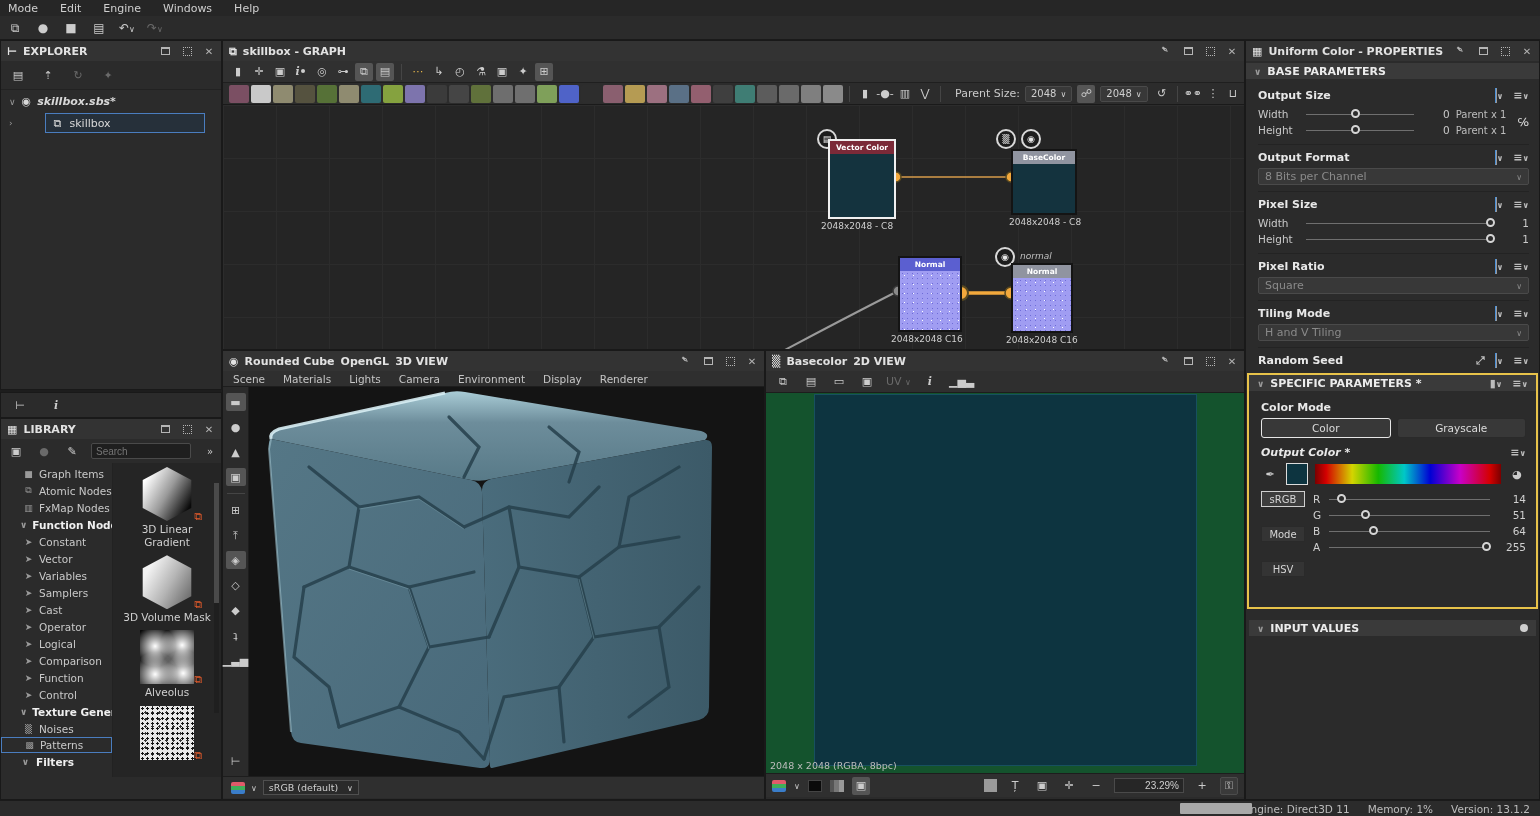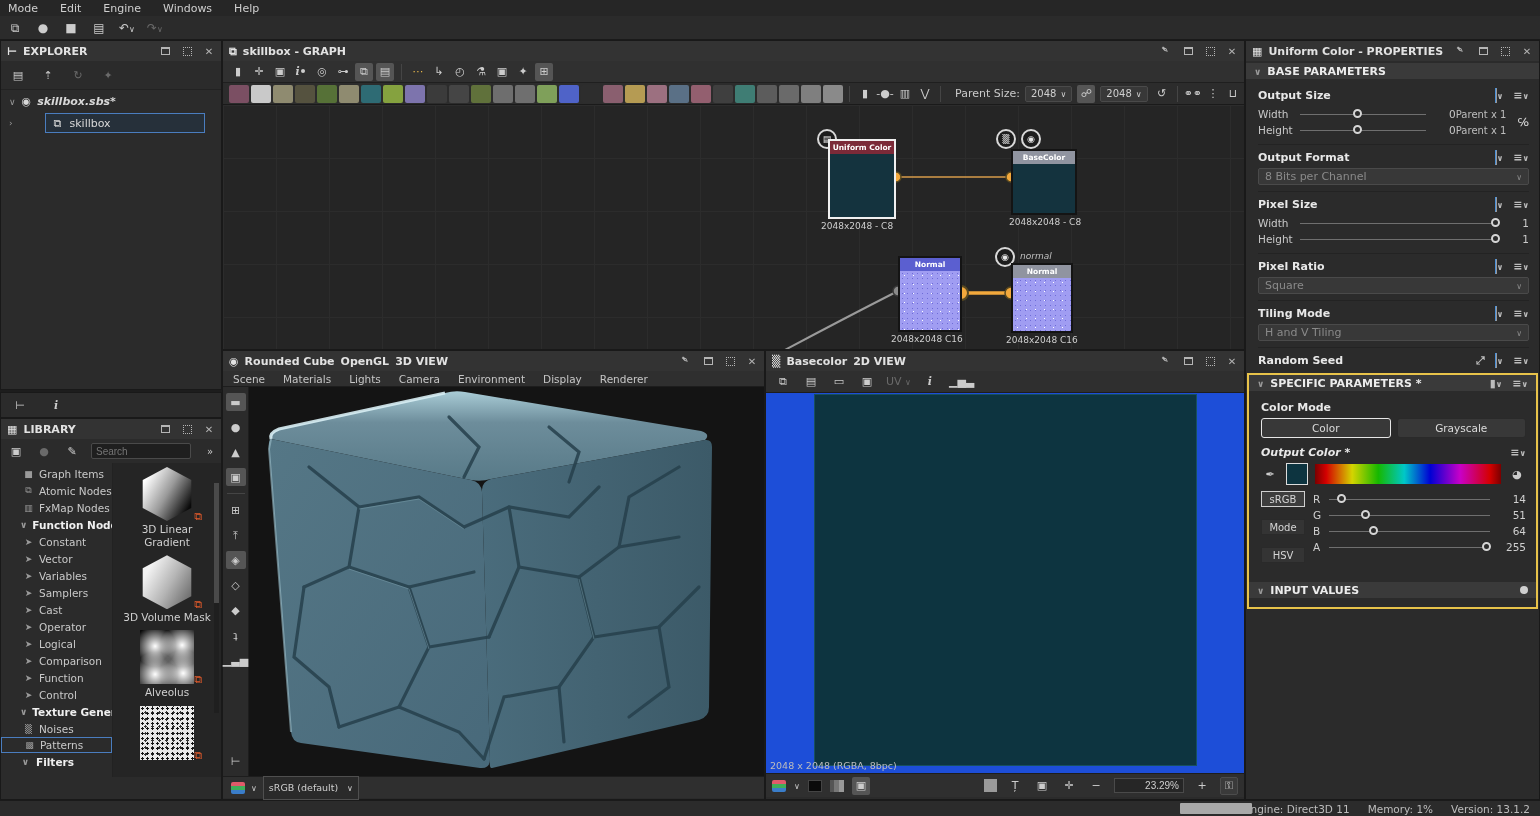--- a/index.html
+++ b/index.html
@@ -111,58 +111,58 @@
   
   #v3d { left:222px; top:350px; width:543px; height:450px; }
   #v3d-menu { height:16px; background:#2f2f2f; border-bottom:1px solid #1d1d1d; display:flex; gap:18px;
               align-items:center; padding-left:10px; color:#c6c6c6; font-size:10.5px; }
   #v3d-body { position:relative; display:flex; height:389px; }
   #v3d-tools { width:26px; background:#2b2b2b; border-right:1px solid #1d1d1d; display:flex; flex-direction:column;
                align-items:center; gap:7px; padding-top:6px; color:#c2c2c2; }
   #v3d-tools .icbtn { width:20px; }
   #v3d-view { position:relative; flex:1; background:#141414; overflow:hidden; }
   #v3d-bottom { height:22px; background:#2f2f2f; border-top:1px solid #1d1d1d; display:flex; align-items:center; gap:6px; padding-left:8px; }
-  #cspace { width:96px; height:24px; background:#2a2a2a; border:1px solid #4f4f4f; display:flex;
+  #cspace { width:96px; height:15px; background:#2a2a2a; border:1px solid #4f4f4f; display:flex;
             align-items:center; justify-content:space-between; padding:0 5px; font-size:9.5px; color:#cfcfcf; }
 
   
   #v2d { left:765px; top:350px; width:480px; height:450px; }
   #v2d-tools { height:22px; background:#2f2f2f; border-bottom:1px solid #1d1d1d; display:flex; align-items:center; gap:10px; padding-left:8px; }
-  #v2d-view { position:relative; height:380px; background:#1d4ed8; }
+  #v2d-view { position:relative; height:380px; background:#14532d; }
   #basecolor-img { position:absolute; left:48px; top:1px; width:383px; height:372px; background:#0d3440; border:1px solid #17505f; }
   #v2d-info { position:absolute; left:4px; bottom:2px; color:#bdbdbd; font-size:9.5px; }
   #v2d-bottom { height:24px; background:#2f2f2f; border-top:1px solid #1d1d1d; display:flex; align-items:center; gap:8px; padding:0 6px; }
   #zoomfield { width:70px; height:15px; background:#262626; border:1px solid #4a4a4a; color:#cfcfcf;
                font-size:10px; text-align:right; padding-right:4px; }
   .layersic { width:14px; height:12px;
      background:linear-gradient(#e05a6a 0 4px, #3fae5a 4px 8px, #3a7dc9 8px 12px); border-radius:2px; }
 
   
   #props { left:1245px; top:40px; width:295px; height:760px; }
   .secbar { height:16px; background:#3a3a3a; display:flex; align-items:center; gap:6px; padding:0 8px;
             font-weight:bold; color:#ececec; font-size:11px; margin-top:2px; }
   .pcontent { padding:4px 10px 0 12px; }
   .plabel { font-weight:bold; color:#e8e8e8; margin:6px 0 4px 0; display:flex; align-items:center; }
-  .prow { display:flex; align-items:center; height:16px; gap:0; color:#c9c9c9; }
+  .prow { display:flex; align-items:center; height:16px; gap:6px; color:#c9c9c9; }
   .prow .nm { width:42px; font-size:10.5px; }
   .track { position:relative; flex:1; height:1px; background:#6f6f6f; margin-right:4px; }
   .knob { position:absolute; top:-5px; width:9px; height:9px; border:2px solid #d5d5d5; border-radius:50%; background:#2b2b2b; }
   .pval { width:26px; text-align:right; font-size:10.5px; }
   .psuffix { width:58px; font-size:10px; color:#bdbdbd; }
   .ricons { margin-left:auto; display:flex; gap:10px; align-items:center; color:#bdbdbd; }
   .nodeic { width:8px; height:8px; border:1px solid #9a9a9a; border-top-color:#4a90d9; border-left-color:#4a90d9; }
   .listic::before { content:"\2261"; color:#bdbdbd; }
   .pctic { color:#cfcfcf; font-size:11px; }
   .divider { height:1px; background:#232323; margin:6px 0; }
   #yellowbox { position:absolute; left:1px; top:332px; width:291px; height:236px; border:2px solid #e8c34a; }
   .modebtn { flex:1; height:20px; display:flex; align-items:center; justify-content:center; font-size:10.5px;
              background:#383838; color:#dcdcdc; border:1px solid #2a2a2a; border-radius:3px; }
   .modebtn.sel { border:1px solid #e6e6e6; }
   .spacebtn { width:44px; height:16px; display:flex; align-items:center; justify-content:center; font-size:10px;
-              background:#343434; color:#d5d5d5; border:1px solid #2a2a2a; border-radius:0; margin-bottom:12px; }
+              background:#343434; color:#d5d5d5; border:1px solid #2a2a2a; border-radius:0; margin-bottom:19px; }
   .spacebtn.sel { border-color:#cfcfcf; background:#3d3d3d; }
   #gradientbar { flex:1; height:20px;
      background:linear-gradient(90deg,#7a0000,#d40000 6%,#d4d400 20%,#16b800 34%,#00c8c8 48%,#0000d4 62%,#c800c8 78%,#d40000 94%,#7a0000); }
   .chrow { display:flex; align-items:center; height:16px; gap:6px; }
   .chname { width:10px; font-size:10.5px; color:#d0d0d0; }
   .chval { width:26px; text-align:right; font-size:10.5px; color:#d0d0d0; }
   #swatch { width:22px; height:22px; border:1px solid #dcdcdc; }
   .ivdot { margin-left:auto; width:8px; height:8px; border-radius:50%; background:#cfcfcf; }
 
   
@@ -452,21 +452,21 @@
         <line x1="738" y1="188" x2="788" y2="188" stroke="#f2a83c" stroke-width="3.5"></line>
         <circle cx="673" cy="72" r="5" fill="#f2a83c" stroke="#5a4a20" stroke-width="1.5"></circle>
         <circle cx="788" cy="72" r="5" fill="#f2a83c" stroke="#5a4a20" stroke-width="1.5"></circle>
         <circle cx="675" cy="186" r="5" fill="#8a8a8a" stroke="#3a3a3a" stroke-width="1.5"></circle>
         <circle cx="738" cy="188" r="7" fill="#f2a83c" stroke="#5a4a20" stroke-width="2"></circle>
         <circle cx="788" cy="188" r="6" fill="#f2a83c" stroke="#5a4a20" stroke-width="1.5"></circle>
       </svg>
 
       <div class="badge" style="left:594px;top:24px">▤</div>
       <div class="gnode selected" style="left:605px;top:34px;width:68px;height:80px">
-        <div class="gnhead" style="background:#7b2a38">Uniform Color</div>
+        <div class="gnhead" style="background:#7b2a38">Vector Color</div>
         <div class="gnbody teal" style="height:63px"></div>
       </div>
       <div class="ncap" style="left:598px;top:116px">2048x2048 - C8</div>
 
       <div class="badge" style="left:773px;top:24px">▒</div>
       <div class="badge" style="left:798px;top:24px">◉</div>
       <div class="gnode" style="left:788px;top:44px;width:66px;height:66px">
         <div class="gnhead" style="background:#9094a0;color:#ffffff">BaseColor</div>
         <div class="gnbody teal" style="height:49px"></div>
       </div>
@@ -833,21 +833,21 @@
             <div class="chrow">
               <span class="chname">A</span>
               <span class="track">
                   <span class="knob" style="left:95%"></span>
                 </span>
               <span class="chval">255</span>
             </div>
           </div>
         </div>
       </div>
-      <div class="secbar" style="margin-top:7px">
+      <div class="secbar" style="margin-top:24px">
         <span class="g-chevL"></span>
         <span>INPUT VALUES</span>
         <span class="ivdot"></span>
       </div>
     </div>
   </div>
 
   <div id="statusbar">
     <div id="status-progress"></div>
     <span>Substance Engine: Direct3D 11</span>

